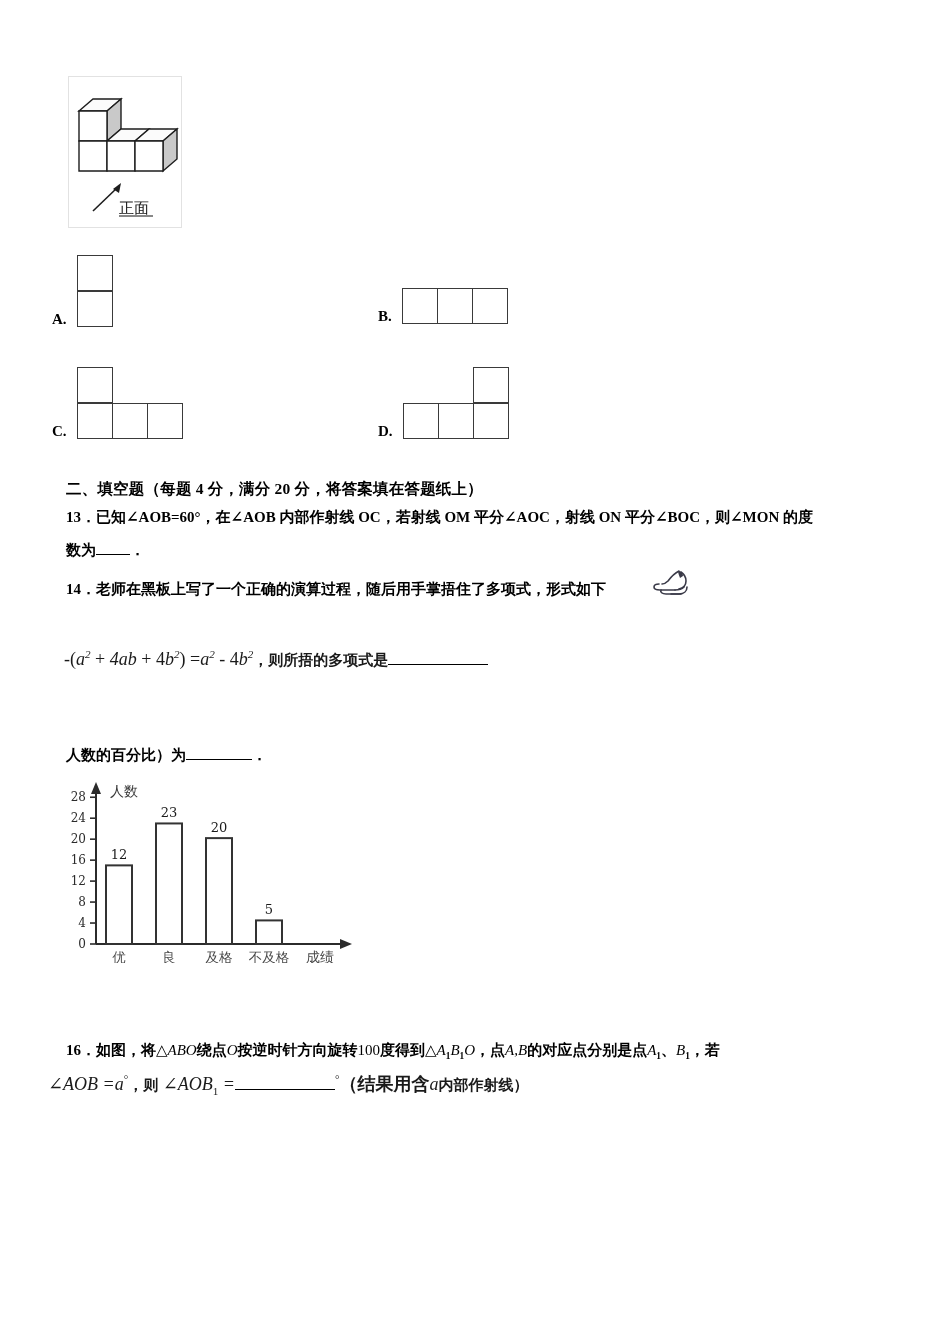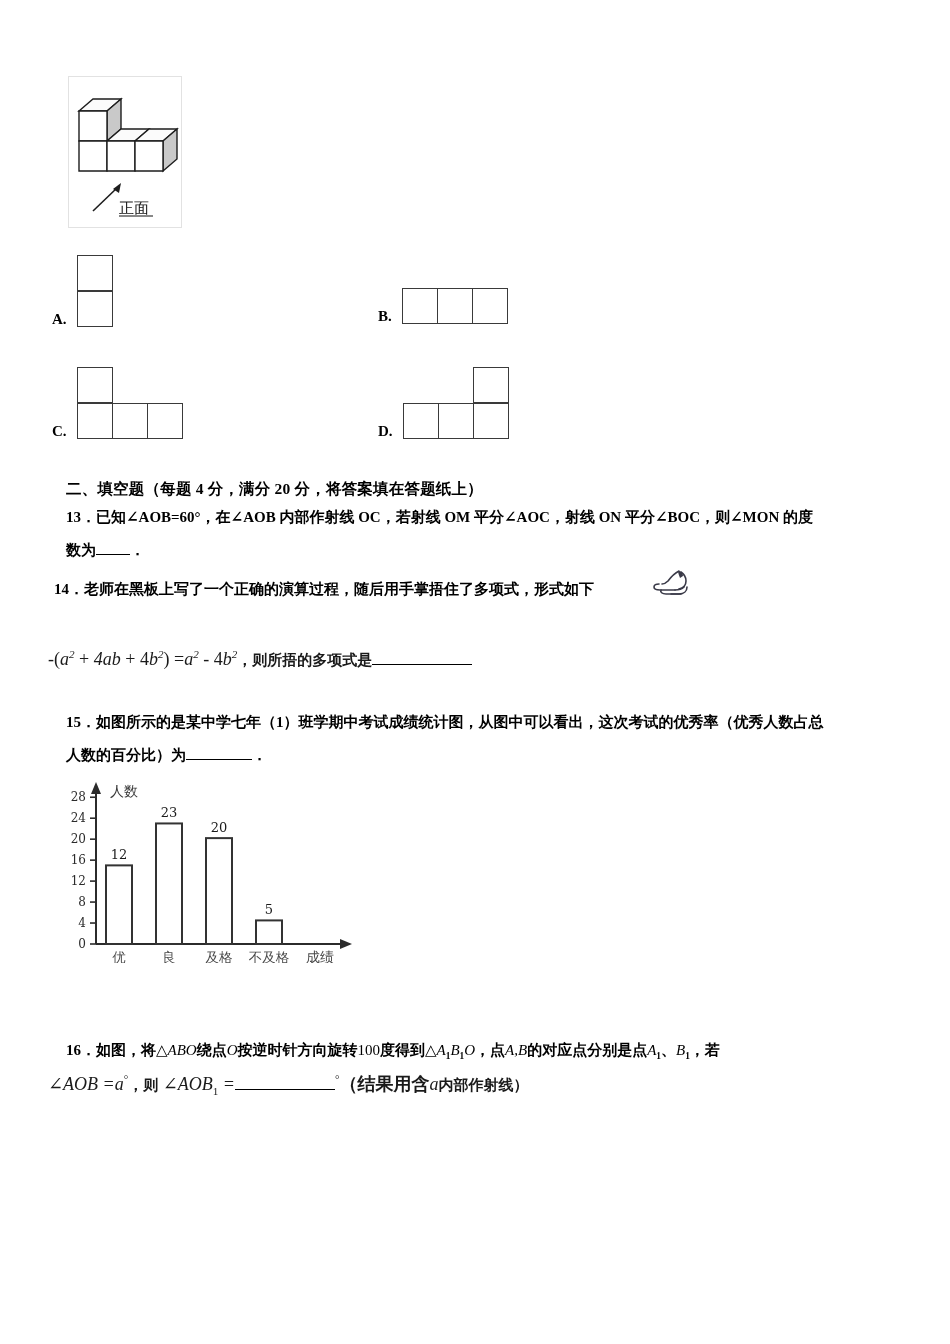--- a/index.html
+++ b/index.html
@@ -183,41 +183,40 @@
     </span>
   </div>
 
   <div class="qline sec-head" style="left:66px; top:479px;text-align:center;">二、填空题（每题 4 分，满分 20 分，将答案填在答题纸上）</div>
 
   <div class="qline bold" style="left:66px; top:508px;">13．已知∠AOB=60°，在∠AOB 内部作射线 OC，若射线 OM 平分∠AOC，射线 ON 平分∠BOC，则∠MON 的度</div>
   <div class="qline bold" style="left:66px; top:541px;">
     <span>数为</span><span class="blank-s"></span><span>．</span>
   </div>
 
-  <div class="qline bold" style="left:54px; top:580px;">14．老师在黑板上写了一个正确的演算过程，随后用手掌捂住了多项式，形式如下</div>
+  <div class="qline bold" style="left:66px; top:580px;">14．老师在黑板上写了一个正确的演算过程，随后用手掌捂住了多项式，形式如下</div>
 
   <div id="hand-icon">
     <svg width="44" height="30" viewBox="0 0 44 30">
       <g fill="none" stroke="#3a3a48" stroke-width="1.6" stroke-linecap="round" stroke-linejoin="round">
         <path d="M28,3 C24,5 20,9 17,13 C15,15 13,16 11,16"></path>
         <path d="M30,4 C33,6 35,9 35,13 C35,17 32,20 28,21"></path>
         <path d="M8,16 C5,16 3,17 3,19 C3,21 5,22 9,22 L24,22"></path>
         <path d="M10,22 C9,24 11,26 15,26 L28,26 C33,26 36,23 36,19"></path>
         <path d="M24,22 C28,22 31,21 33,19"></path>
         <path d="M20,26 L30,26"></path>
       </g>
       <path d="M27,3 C30,3 32,5 32,8 L29,10 C28,7 27,5 27,3 Z" fill="#3a3a48"></path>
     </svg>
   </div>
 
-  <div class="formula" style="left:48px; top:648px;">
+  <div class="formula" style="left:64px; top:648px;">
     <span class="mr">-(</span><span class="mi">a</span><sup class="exp">2</sup><span class="mr"> + </span><span class="mi">4ab</span><span class="mr"> + </span><span class="mr">4</span><span class="mi">b</span><sup class="exp">2</sup><span class="mr">)</span><span class="mr"> =</span><span class="mi">a</span><sup class="exp">2</sup><span class="mr"> - </span><span class="mr">4</span><span class="mi">b</span><sup class="exp">2</sup><span class="bold" style="font-size:15px;">，则所捂的多项式是</span><span class="blank-l"></span>
   </div>
 
-  <div class="qline bold" style="left:66px; top:713px;">15．如图所示的是某中学七年（1）班学期中考试成绩统计图，从图中可以看出，这次考试的优秀率（优秀人数占总</div>
   <div class="qline bold" style="left:66px; top:746px;">
     <span>人数的百分比）为</span><span class="blank-m"></span><span>．</span>
   </div>
 
   <div id="bar-chart">
     <svg width="300" height="185" viewBox="0 0 300 185">
 
       <line x1="38" y1="166" x2="38" y2="14" stroke="#2b2b2b" stroke-width="2"></line>
       <polygon points="38,4 33,16 43,16" fill="#2b2b2b"></polygon>
 

